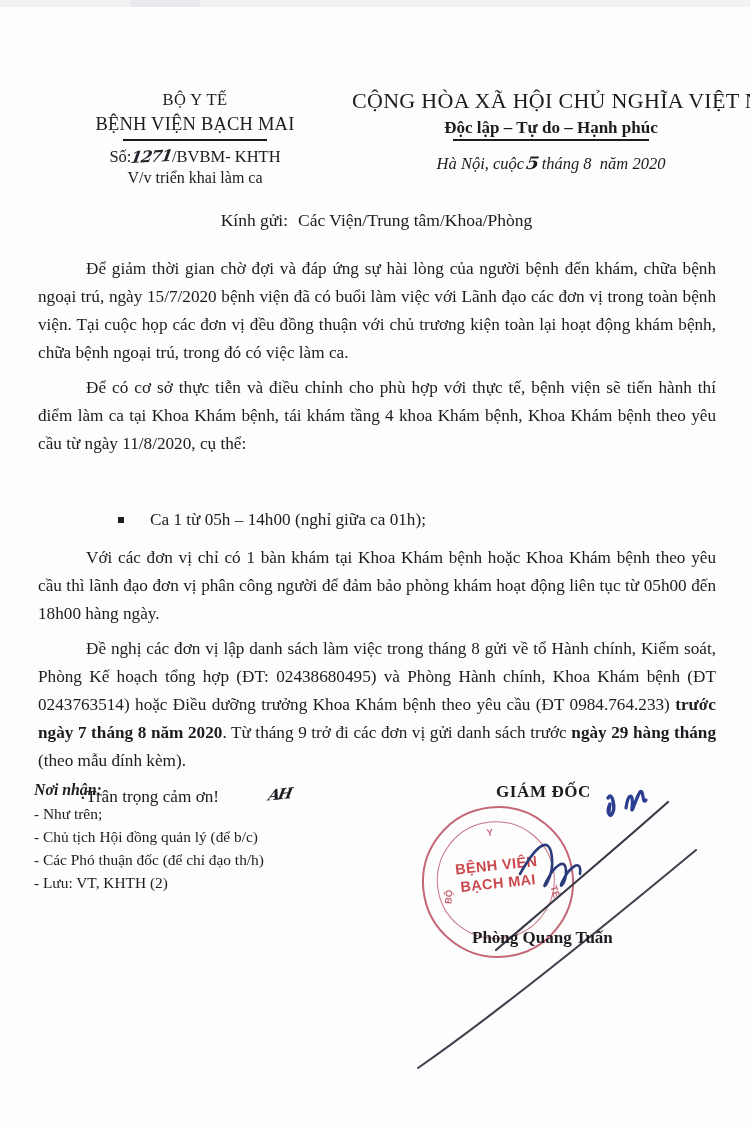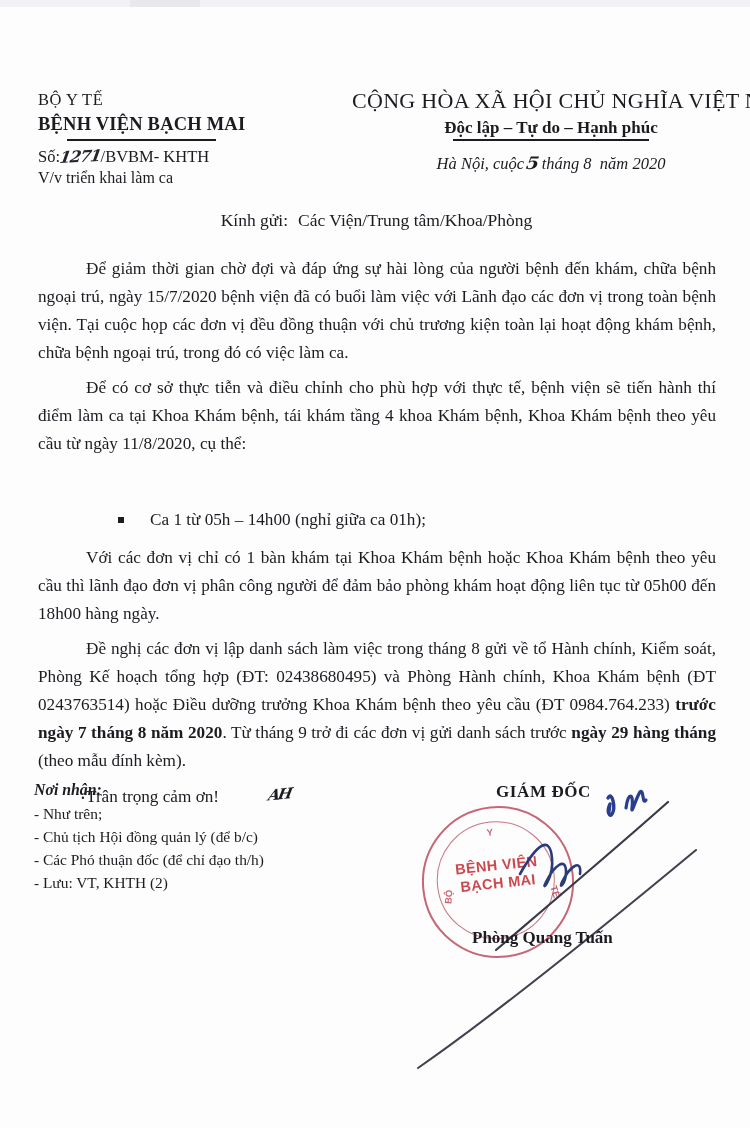--- a/index.html
+++ b/index.html
@@ -30,35 +30,36 @@
 
   
   .header {
     position: absolute;
     top: 88px; left: 0;
     width: 750px;
     display: flex;
   }
   .hdr-left {
     width: 340px;
+    text-align: center;
     padding-left: 18px;
     margin-left: 20px;
   }
   .hdr-right {
     width: 398px;
     text-align: center;
   }
   .ministry {
     font-size: 16.5px;
     letter-spacing: 0.5px;
     line-height: 1.45;
   }
   .hospital {
     font-size: 18.5px;
-    font-weight: bold;
+    font-weight: normal;
     letter-spacing: 0.2px;
     line-height: 1.4;
     display: inline-block;
     position: relative;
   }
   .hospital .rule {
     position: absolute;
     left: 14%;
     right: 14%;
     bottom: -3px;

